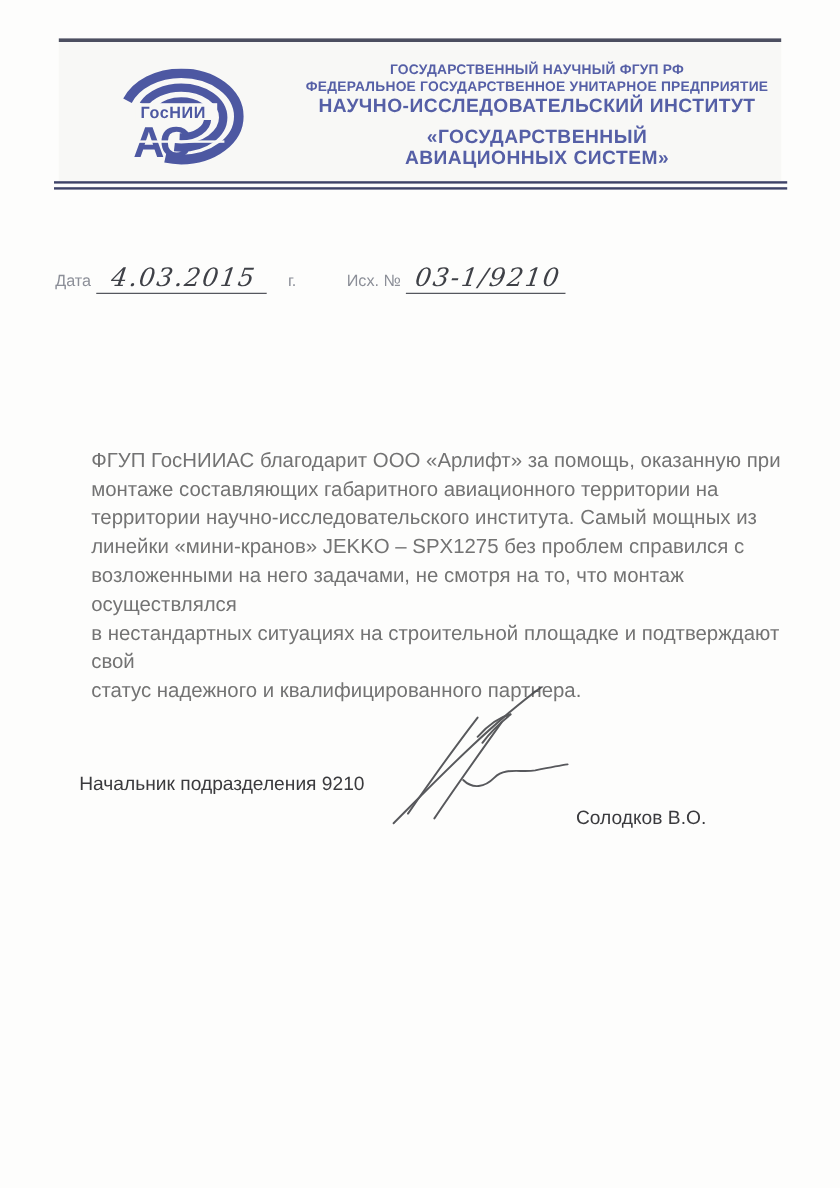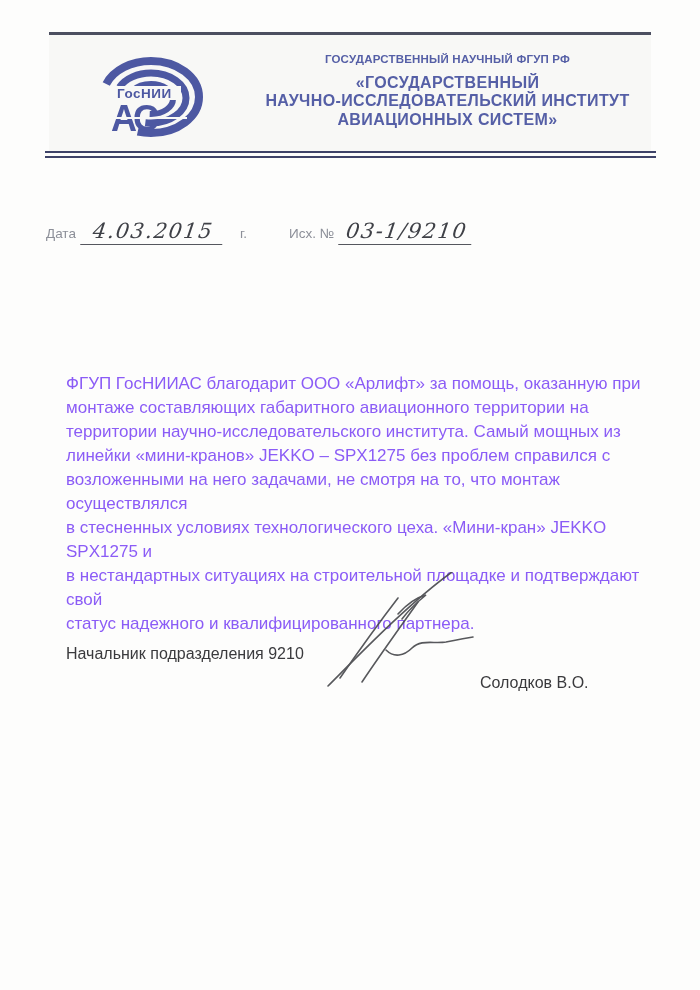--- a/index.html
+++ b/index.html
@@ -29,22 +29,22 @@
   .ref-line { position:absolute; left:46px; top:219px; display:flex; align-items:baseline;
     font-size:13.5px; color:#8c8f98; }
   .hand { font-family:"DejaVu Serif", serif; font-style:italic; font-size:21px;
     color:#3f4147; letter-spacing:1.5px; transform:skewX(-8deg); }
   .u-line { border-bottom:1.5px solid #55575e; text-align:center; padding:0 6px 1px 6px; }
   .u-date { min-width:130px; margin-left:6px; }
   .u-num  { min-width:115px; margin-left:6px; }
   .g-suffix { margin-left:16px; }
   .num-label { margin-left:42px; }
   
-  .body-text { position:absolute; left:66px; top:372px; width:588px;
-    font-size:17px; line-height:24px; color:#8b5cf6; }
+  .body-text { position:absolute; left:76px; top:372px; width:588px;
+    font-size:17px; line-height:24px; color:#737373; }
   
   .sig-title { position:absolute; left:66px; top:645px; font-size:16px; color:#3a3a3d;text-align:right; }
   .sig-name  { position:absolute; left:480px; top:674px; font-size:16px; color:#3a3a3d; }
   .sig-scribble { position:absolute; left:318px; top:572px; }
 </style>
 </head>
 <body>
 
 <div class="page">
 
@@ -58,43 +58,43 @@
       <ellipse cx="64" cy="42" rx="22" ry="15" stroke-width="6" stroke-dasharray="79.8 37.5" stroke-dashoffset="49.3"></ellipse>
     </g>
     <rect x="26" y="29" width="68" height="14" fill="#f8f8f6"></rect>
     <text x="30" y="41" font-family="Liberation Sans, sans-serif" font-size="13.5" font-weight="bold" letter-spacing="0.5" fill="#4d58a2">ГосНИИ</text>
     <text x="24" y="74" font-family="Liberation Sans, sans-serif" font-size="36" font-weight="bold" letter-spacing="-3" fill="#4d58a2">АС</text>
     <rect x="22" y="60" width="78" height="2" fill="#f8f8f6"></rect>
   </svg>
 
   <div class="org-block">
     <div class="org-small">ГОСУДАРСТВЕННЫЙ НАУЧНЫЙ ФГУП РФ</div>
+    <div class="org-small">ФЕДЕРАЛЬНОЕ ГОСУДАРСТВЕННОЕ УНИТАРНОЕ ПРЕДПРИЯТИЕ</div>
+    <div class="org-big">НАУЧНО-ИССЛЕДОВАТЕЛЬСКИЙ ИНСТИТУТ</div>
     <div class="org-big first">«ГОСУДАРСТВЕННЫЙ</div>
-    <div class="org-big">НАУЧНО-ИССЛЕДОВАТЕЛЬСКИЙ ИНСТИТУТ</div>
     <div class="org-big">АВИАЦИОННЫХ СИСТЕМ»</div>
   </div>
 
   <div class="double-rule"></div>
 
 
   <div class="ref-line">
     <span>Дата</span>
     <span class="hand u-line u-date">4.03.2015</span>
     <span class="g-suffix">г.</span>
     <span class="num-label">Исх. №</span>
     <span class="hand u-line u-num">03-1/9210</span>
   </div>
 
   <div class="body-text">
     <div>ФГУП  ГосНИИАС благодарит ООО «Арлифт» за помощь, оказанную при</div>
     <div>монтаже составляющих габаритного авиационного территории на</div>
     <div>территории научно-исследовательского института. Самый мощных из</div>
     <div>линейки «мини-кранов» JEKKO – SPX1275 без проблем справился с</div>
     <div>возложенными на него задачами, не смотря на то, что монтаж осуществлялся</div>
-    <div>в стесненных условиях технологического цеха. «Мини-кран» JEKKO SPX1275 и</div>
     <div>в нестандартных ситуациях на строительной площадке и подтверждают свой</div>
     <div>статус надежного и квалифицированного партнера.</div>
   </div>
 
   <div class="sig-title">Начальник подразделения 9210</div>
 
   <svg class="sig-scribble" width="162" height="120" viewBox="0 0 162 120" xmlns="http://www.w3.org/2000/svg">
     <g fill="none" stroke="#46474b" stroke-width="1.6" stroke-linecap="round" opacity="0.9">
       <path d="M 10 114 C 40 84 92 30 134 0"></path>
       <path d="M 22 106 C 40 80 60 52 80 26"></path>

